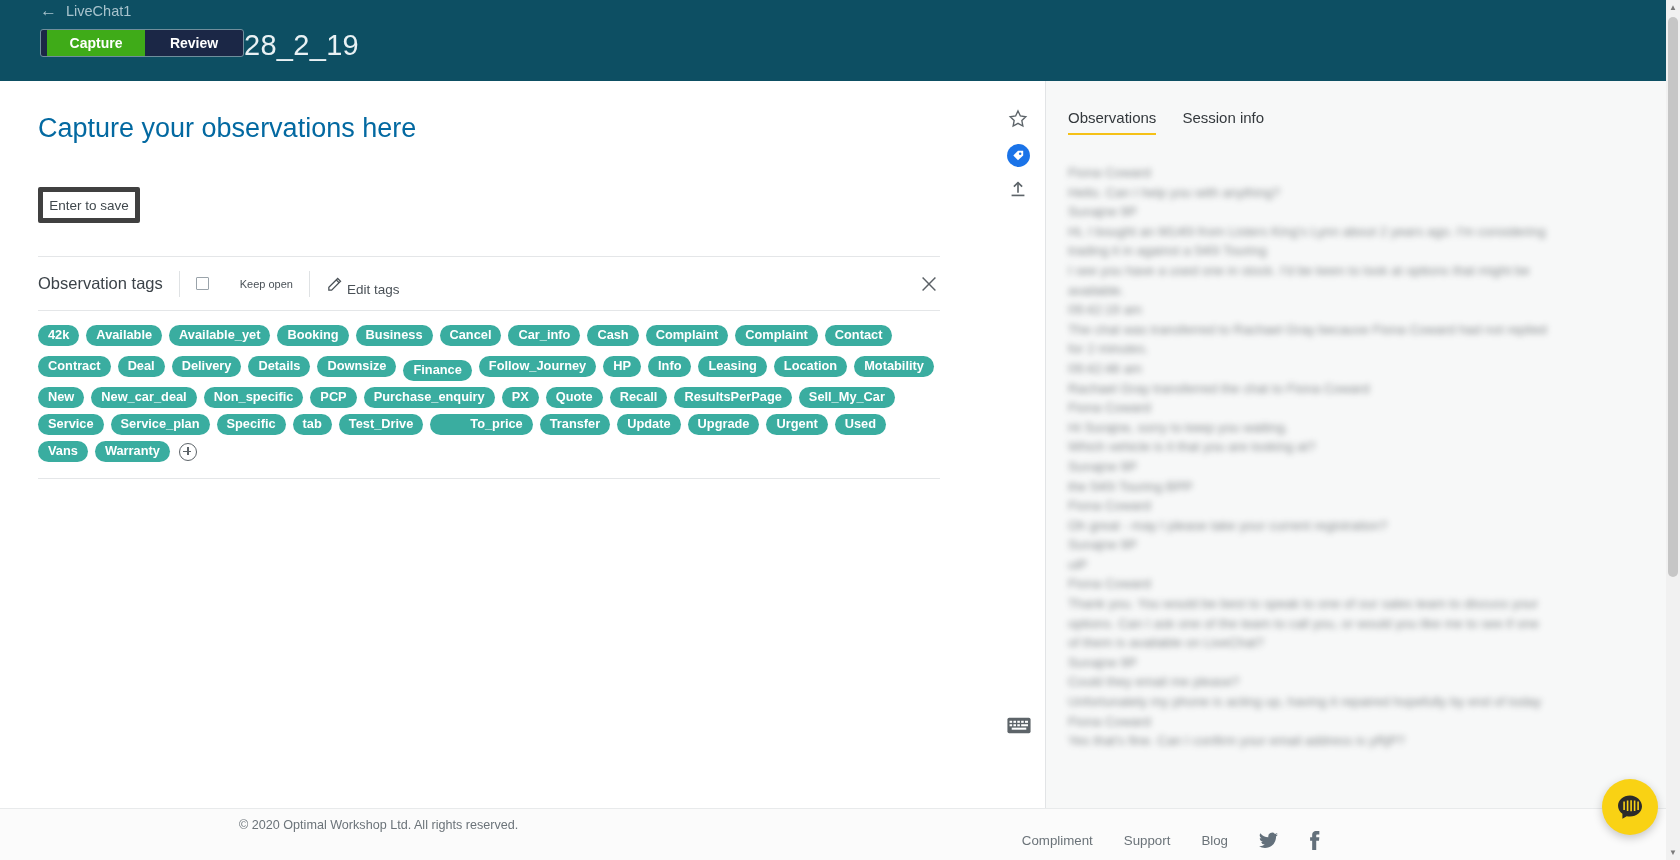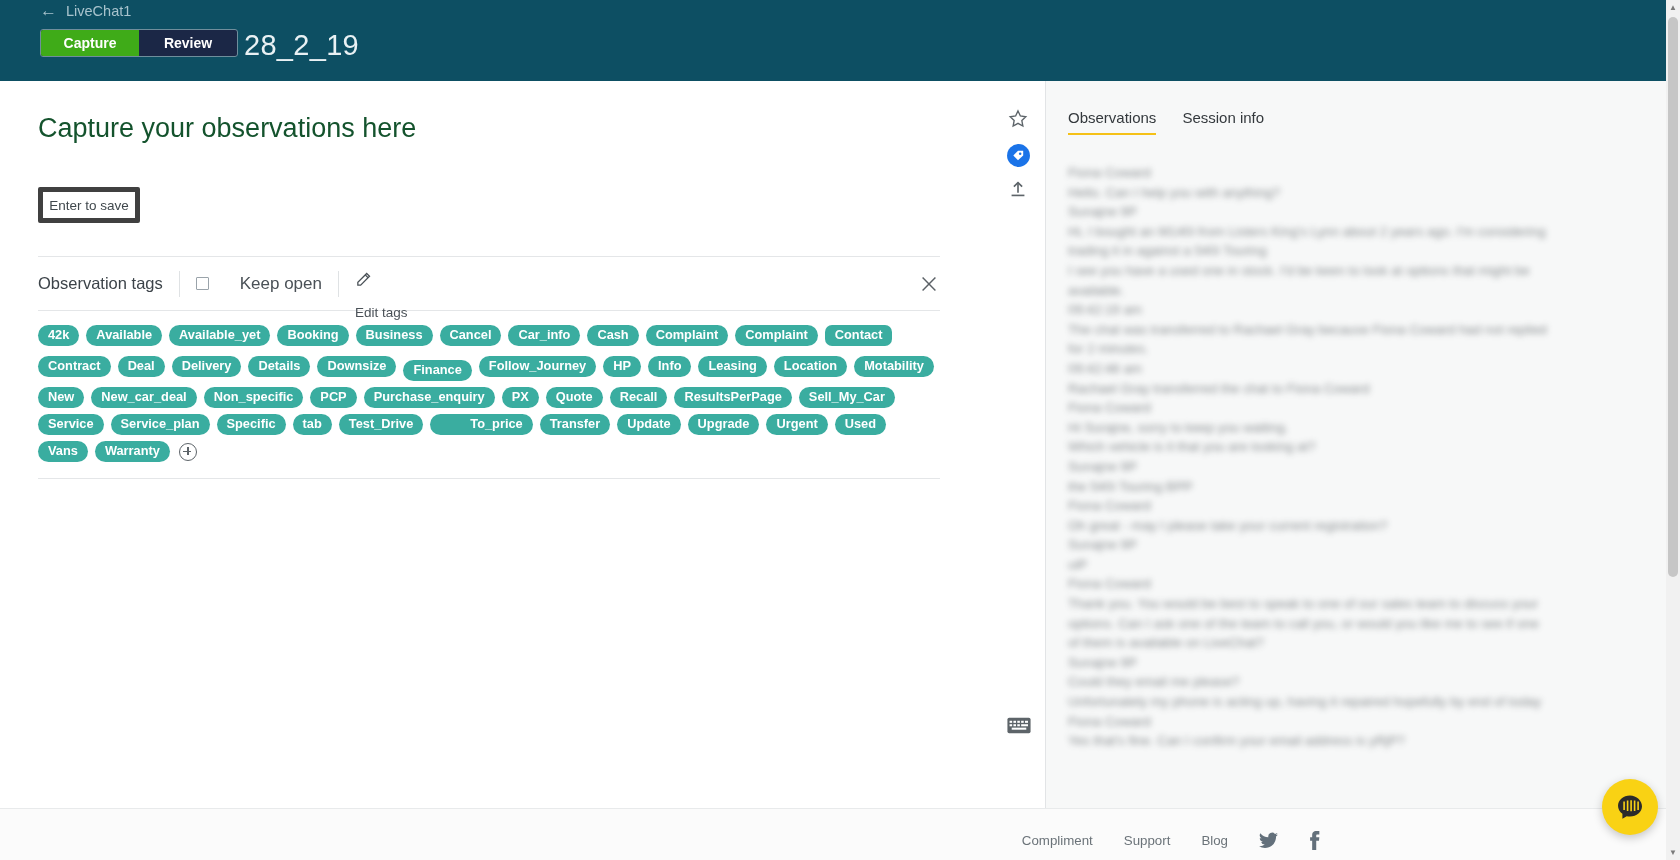--- a/index.html
+++ b/index.html
@@ -43,20 +43,21 @@
   }
   .mode-toggle {
     position: absolute;
     top: 29px; left: 40px;
     display: flex;
     border: 1px solid #6f8e9c;
     border-radius: 3px;
     overflow: hidden;
     height: 28px;
     background: #1b2746;
+    padding-left: 6px;
   }
   .mode-btn {
     min-width: 98px;
     display: flex;
     align-items: center;
     justify-content: center;
     font-size: 14px;
     font-weight: bold;
     color: #ffffff;
     padding: 0 14px;
@@ -82,21 +83,21 @@
     top: 81px; left: 0;
     width: 1046px;
     height: 727px;
     background: #ffffff;
     border-right: 1px solid #e2e4e6;
   }
   .capture-placeholder {
     position: absolute;
     top: 32px; left: 38px;
     font-size: 27px;
-    color: #14532d;
+    color: #0369a1;
     font-weight: 300;
   }
   .enter-save {
     position: absolute;
     top: 106px; left: 38px;
     width: 102px;
     height: 36px;
     border: 5px solid #404040;
     border-radius: 2px;
     background: #fff;
@@ -134,33 +135,32 @@
     cursor: pointer;
   }
   .checkbox {
     width: 13px; height: 13px;
     border: 1px solid #9aa3aa;
     border-radius: 1px;
     background: #fff;
     display: inline-block;
   }
   .keep-open-label {
-    font-size: 17px;
+    font-size: 11px;
     color: #4a5157;
     padding-left: 24px;
   }
   .edit-tags {
     display: flex;
-    align-items: flex-start;
-    gap: 13px;
+    align-items: flex-end;
+    gap: 4px;
     border-left: 1px solid #dfe2e4;
     padding: 0 16px;
     height: 26px;
     cursor: pointer;
-    flex-direction: column;
   }
   .edit-tags-label {
     font-size: 13.5px;
     color: #4a5157;
   }
   .tags-close {
     position: absolute;
     right: 0; top: 50%;
     transform: translateY(-50%);
     width: 22px; height: 22px;
@@ -425,21 +425,21 @@
           <span class="tag" style="background: rgb(58, 173, 160);">42k</span>
           <span class="tag" style="background: rgb(58, 173, 160);">Available</span>
           <span class="tag" style="background: rgb(58, 173, 160);">Available_yet</span>
           <span class="tag" style="background: rgb(58, 173, 160);">Booking</span>
           <span class="tag" style="background: rgb(58, 173, 160);">Business</span>
           <span class="tag" style="background: rgb(58, 173, 160);">Cancel</span>
           <span class="tag" style="background: rgb(58, 173, 160);">Car_info</span>
           <span class="tag" style="background: rgb(58, 173, 160);">Cash</span>
           <span class="tag" style="background: rgb(58, 173, 160);">Complaint</span>
           <span class="tag" style="background: rgb(58, 173, 160);">Complaint</span>
-          <span class="tag" style="background: rgb(58, 173, 160); border-radius: 7px;">Contact</span>
+          <span class="tag" style="background: rgb(58, 173, 160);">Contact</span>
           <span class="tag" style="background: rgb(58, 173, 160);">Contract</span>
           <span class="tag" style="background: rgb(58, 173, 160);">Deal</span>
           <span class="tag" style="background: rgb(58, 173, 160);">Delivery</span>
           <span class="tag" style="background: rgb(58, 173, 160);">Details</span>
           <span class="tag" style="background: rgb(58, 173, 160);">Downsize</span>
           <span class="tag" style="background: rgb(58, 173, 160); margin-top: 8px;">Finance</span>
           <span class="tag" style="background: rgb(58, 173, 160);">Follow_Journey</span>
           <span class="tag" style="background: rgb(58, 173, 160);">HP</span>
           <span class="tag" style="background: rgb(58, 173, 160);">Info</span>
           <span class="tag" style="background: rgb(58, 173, 160);">Leasing</span>
@@ -551,20 +551,21 @@
         <div class="blur-line">Yes that's fine. Can I confirm your email address is yRjP?</div>
       </div>
 
     <div class="panel-scrollbar">
       <div class="panel-scroll-thumb"></div>
     </div>
   </div>
 
   <div class="footer">
     <div class="footer-left">
+      <div class="footer-line">© 2020 Optimal Workshop Ltd. All rights reserved.</div>
     </div>
 
     <div class="footer-right">
       <span class="footer-nav">Compliment</span>
       <span class="footer-nav">Support</span>
       <span class="footer-nav">Blog</span>
       <span class="social">
         <svg width="19" height="17" viewBox="0 0 24 20" fill="#63707b">
           <path d="M24 2.4a9.6 9.6 0 01-2.8.8A4.9 4.9 0 0023.3.5a9.8 9.8 0 01-3.1 1.2A4.9 4.9 0 0011.8 6 13.9 13.9 0 011.7.9a4.9 4.9 0 001.5 6.5A4.8 4.8 0 011 6.8v.1a4.9 4.9 0 003.9 4.8 4.9 4.9 0 01-2.2.1 4.9 4.9 0 004.6 3.4A9.9 9.9 0 010 17.3a13.9 13.9 0 007.5 2.2c9 0 14-7.5 14-14v-.6A9.9 9.9 0 0024 2.4z"></path>
         </svg>

